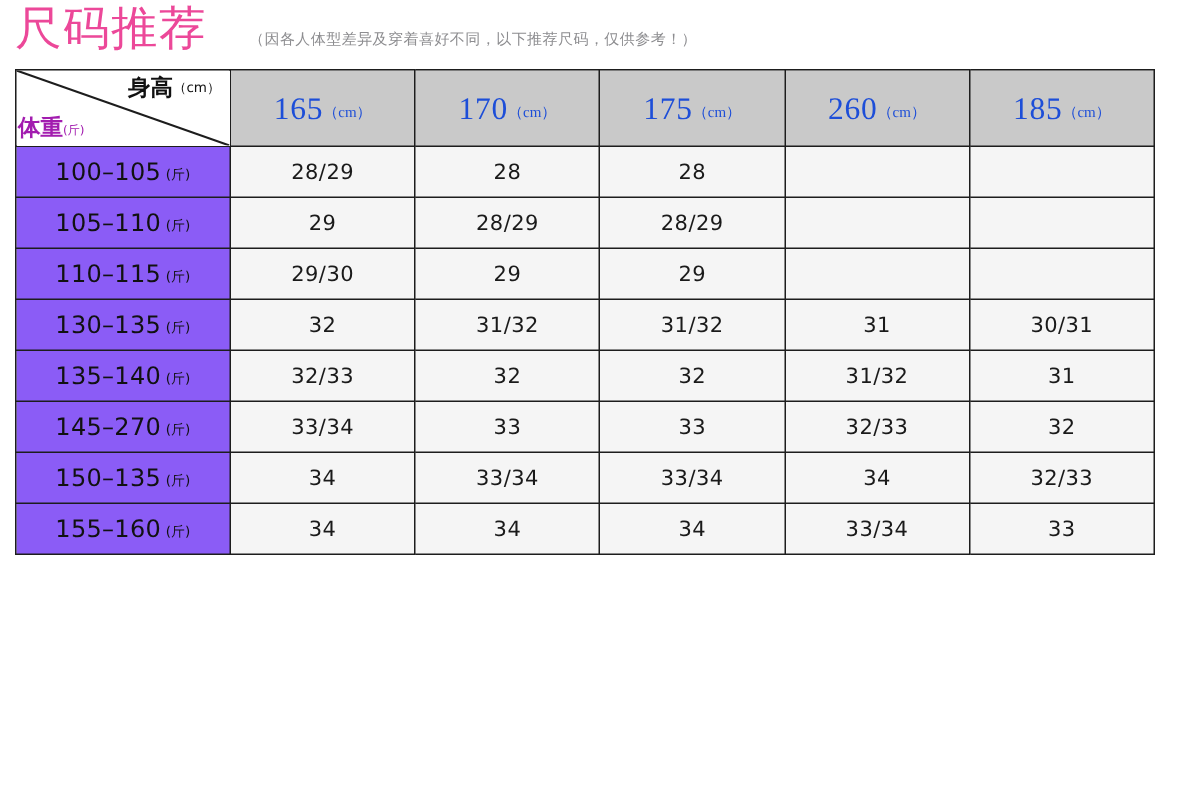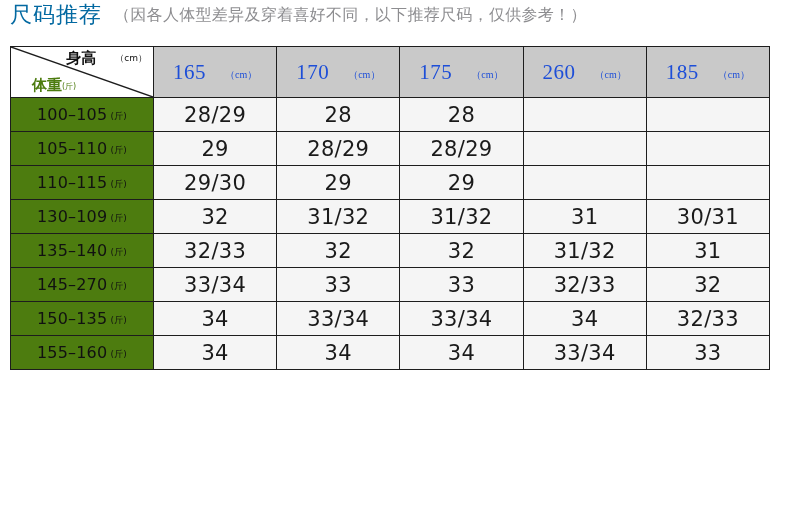--- a/index.html
+++ b/index.html
@@ -24,30 +24,30 @@
   
   .title-bar {
     position: absolute;
     left: 10px;
     top: 4px;
     display: flex;
     align-items: flex-end;
     white-space: nowrap;
   }
   .main-title {
-    font-size: 22px;
-    font-weight: 400;
-    color: #0369a1;
+    font-size: 31px;
+    font-weight: 400;
+    color: #ec4899;
     letter-spacing: 1px;
     line-height: 1;
   }
   .sub-title {
-    font-size: 16px;
+    font-size: 10px;
     color: #8d8d90;
-    margin-left: 12px;
+    margin-left: 28px;
     margin-bottom: 3px;
     letter-spacing: 0.3px;
     line-height: 1;
   }
 
   
   .size-table {
     position: absolute;
     left: 10px;
     top: 46px;
@@ -88,32 +88,31 @@
     position: absolute;
     right: 6px;
     top: 2px;
     font-size: 15px;
     color: #111111;
     font-weight: 600;
     white-space: nowrap;
   }
   .corner-bot {
     position: absolute;
-    left: 21px;
+    left: 1px;
     bottom: 2px;
     font-size: 15px;
-    color: #4d7c0f;
+    color: #a21caf;
     font-weight: 600;
     white-space: nowrap;
   }
   .unit-sm {
     font-size: 9px;
     font-weight: 400;
     vertical-align: 2px;
-    margin-left: 19px;
   }
   .unit-xs {
     font-size: 8px;
     font-weight: 400;
     vertical-align: 1px;
   }
 
   
   .h-head {
     background: #c9c9c9;
@@ -126,37 +125,37 @@
   }
   .h-head .unit-sm {
     font-size: 10px;
     font-weight: 400;
     vertical-align: 1px;
     letter-spacing: 0;
   }
 
   
   .w-head {
-    background: #4d7c0f;
+    background: #8b5cf6;
     height: 33px;
     font-size: 16px;
     font-weight: 700;
     color: #111111;
     letter-spacing: 0.2px;
   }
   .w-head .unit-xs {
     font-size: 9px;
     font-weight: 400;
   }
 
   
   .d-cell {
     background: #f5f5f5;
     height: 33px;
-    font-size: 21px;
+    font-size: 14px;
     color: #1a1a1a;
     letter-spacing: 0.3px;
   }
 </style>
 </head>
 <body>
 
 <div class="page">
 
   <div class="title-bar">
@@ -216,21 +215,21 @@
         </tr>
         <tr>
           <td class="w-head"><span>110–115</span><span class="unit-xs"> (斤)</span></td>
           <td class="d-cell">29/30</td>
           <td class="d-cell">29</td>
           <td class="d-cell">29</td>
           <td class="d-cell"></td>
           <td class="d-cell"></td>
         </tr>
         <tr>
-          <td class="w-head"><span>130–109</span><span class="unit-xs"> (斤)</span></td>
+          <td class="w-head"><span>130–135</span><span class="unit-xs"> (斤)</span></td>
           <td class="d-cell">32</td>
           <td class="d-cell">31/32</td>
           <td class="d-cell">31/32</td>
           <td class="d-cell">31</td>
           <td class="d-cell">30/31</td>
         </tr>
         <tr>
           <td class="w-head"><span>135–140</span><span class="unit-xs"> (斤)</span></td>
           <td class="d-cell">32/33</td>
           <td class="d-cell">32</td>

